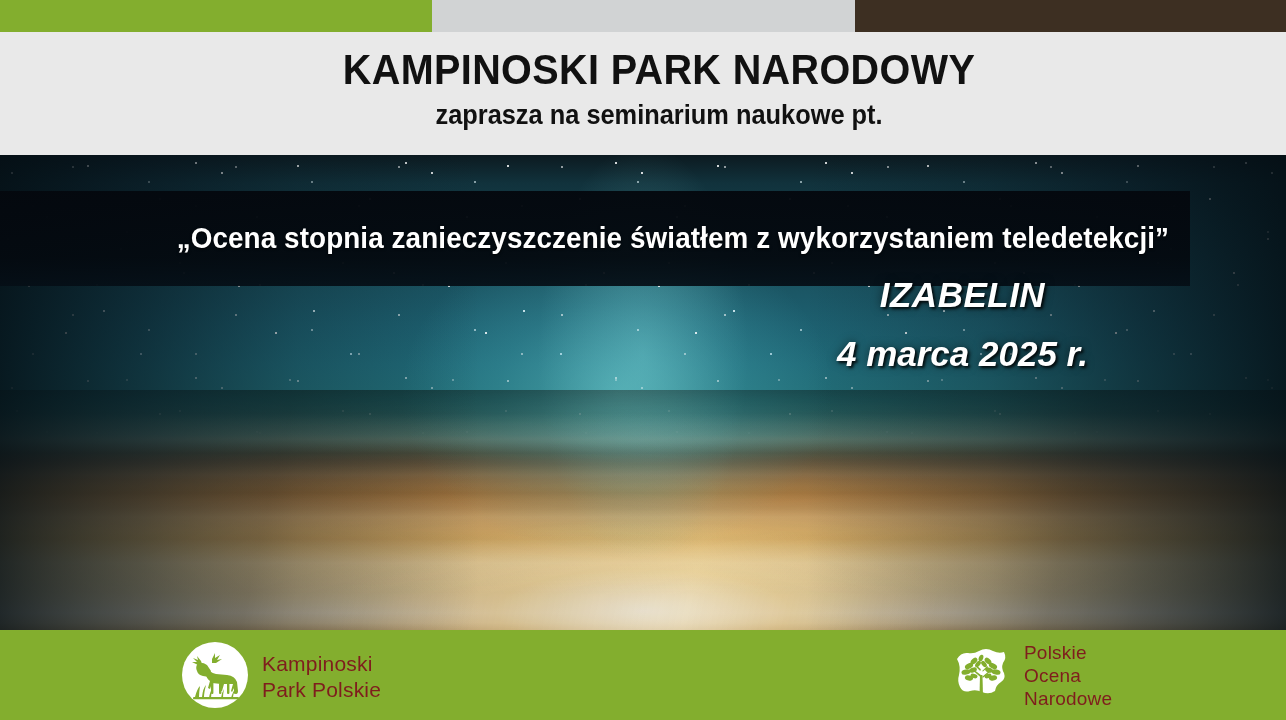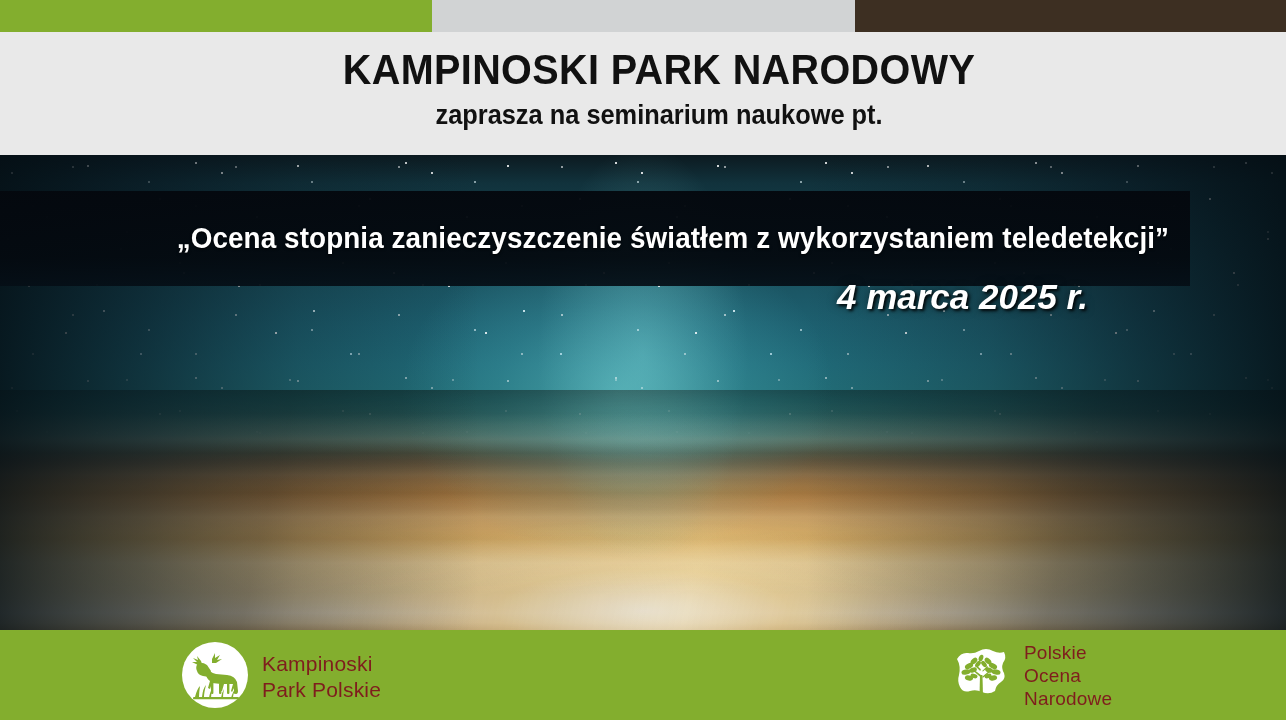--- a/index.html
+++ b/index.html
@@ -256,21 +256,21 @@
   .event-place {
     font-size: 35px;
     line-height: 1.18;
     letter-spacing: 0.5px;
     white-space: nowrap;
   }
   .event-date {
     font-size: 35px;
     line-height: 1.22;
     white-space: nowrap;
-    margin-top: 2px;
+    margin-top: 18px;
   }
 
   
   .footer {
     position: absolute;
     bottom: 0; left: 0;
     width: 1286px;
     height: 90px;
     background: #83AE2E;
     z-index: 7;
@@ -327,20 +327,21 @@
   <div class="header">
     <div class="header-title">KAMPINOSKI PARK NARODOWY</div>
     <div class="header-subtitle">zaprasza na seminarium naukowe pt.</div>
   </div>
 
   <div class="title-band">
     <div class="seminar-title">„Ocena stopnia zanieczyszczenie światłem z wykorzystaniem teledetekcji”</div>
   </div>
 
   <div class="event-block">
+    <div class="event-place">IZABELIN</div>
     <div class="event-date">4 marca 2025 r.</div>
   </div>
 
   <div class="footer">
 
     <div class="logo-kpn">
       <span>
         <svg width="68" height="68" viewBox="0 0 68 68" aria-hidden="true">
           <circle cx="34" cy="34" r="33" fill="#ffffff"></circle>
           <g fill="#83AE2E">

